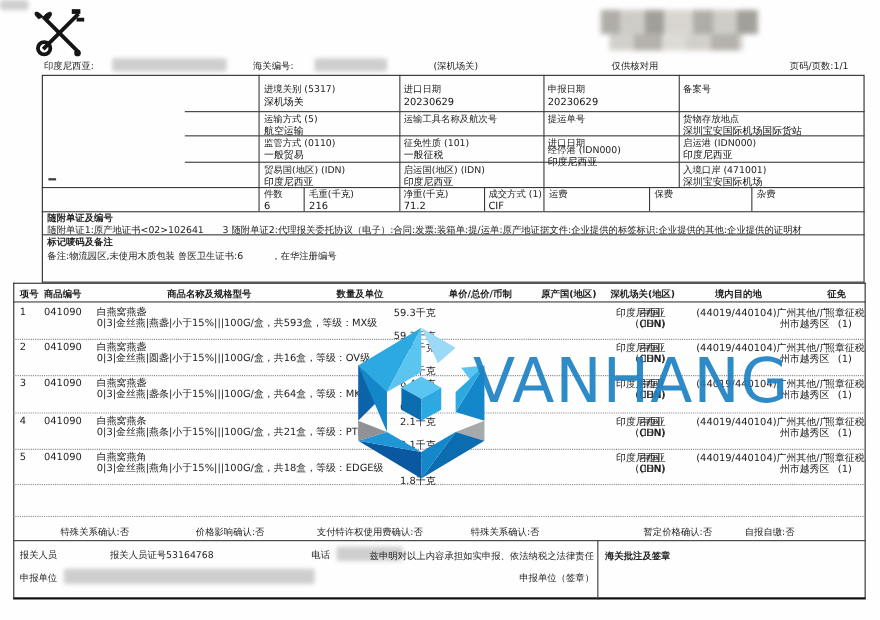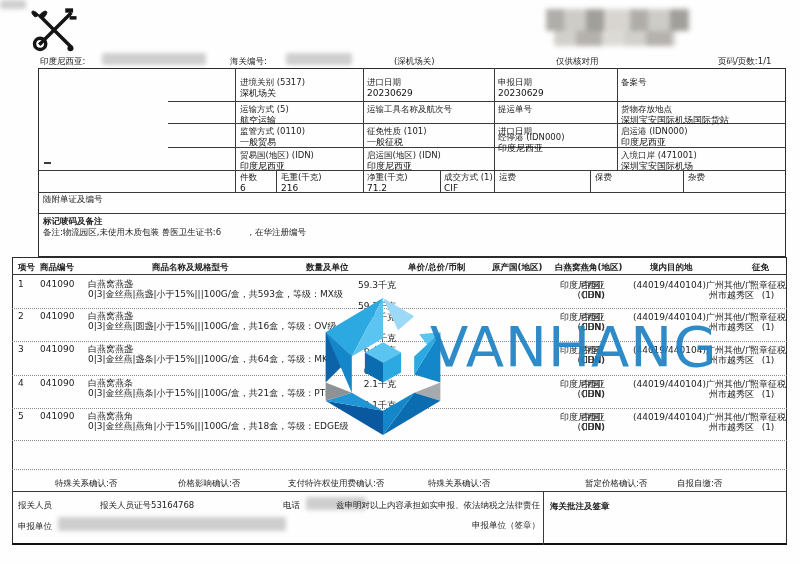--- a/index.html
+++ b/index.html
@@ -181,34 +181,35 @@
     </div>
   <div class="cell abs" style="left:595px;top:172px">
       <div class="lbl">保费</div>
       <div class="val"></div>
     </div>
   <div class="cell abs" style="left:688px;top:172px">
       <div class="lbl">杂费</div>
       <div class="val"></div>
     </div>
 
-  <div class="abs lbl" style="left:43px;top:194px;font-weight:normal">随附单证及编号</div>
+  <div class="abs lbl" style="left:43px;top:194px;font-weight:bold">随附单证及编号</div>
+  <div class="abs docline" style="left:43px;top:204px">随附单证1:原产地证书&lt;02&gt;102641　　3 随附单证2:代理报关委托协议（电子）:合同:发票:装箱单:提/运单:原产地证据文件:企业提供的标签标识:企业提供的其他:企业提供的证明材</div>
 
   <div class="abs lbl" style="left:43px;top:216px;font-weight:bold">标记唛码及备注</div>
   <div class="abs docline" style="left:43px;top:227px">备注:物流园区,未使用木质包装 兽医卫生证书:6　　　，在华注册编号</div>
 
   <div class="box-items"></div>
   <div>
     <span class="hdr" style="left:18px;top:262px">项号</span>
     <span class="hdr" style="left:40px;top:262px">商品编号</span>
     <span class="hdr" style="left:152px;top:262px">商品名称及规格型号</span>
     <span class="hdr" style="left:306px;top:262px">数量及单位</span>
     <span class="hdr" style="left:408px;top:262px">单价/总价/币制</span>
     <span class="hdr" style="left:492px;top:262px">原产国(地区)</span>
-    <span class="hdr" style="left:555px;top:262px">白燕窝燕角(地区)</span>
+    <span class="hdr" style="left:555px;top:262px">深机场关(地区)</span>
     <span class="hdr" style="left:650px;top:262px">境内目的地</span>
     <span class="hdr" style="left:752px;top:262px">征免</span>
   </div>
   <div class="hline" style="left:12px;top:274px;width:775px"></div>
   <div>
     <div class="dotline" style="left:12px;top:308px;width:775px"></div>
     <div class="dotline" style="left:12px;top:341px;width:775px"></div>
     <div class="dotline" style="left:12px;top:375px;width:775px"></div>
     <div class="dotline" style="left:12px;top:408px;width:775px"></div>
     <div class="dotline" style="left:12px;top:440px;width:775px"></div>
@@ -301,20 +302,24 @@
     <div class="c-dom" style="top:4px">(44019/440104)广州其他/广州市越秀区</div>
     <div class="c-tax twol" style="top:4px">
         <span>照章征税</span>
         <span>(1)</span>
       </div>
   </div>
   <div class="irow" style="top:408px;height:32px">
     <span class="ln" style="left:6px;top:4px">5</span>
     <span class="ln" style="left:28px;top:4px">041090</span>
     <div class="c-name" style="top:4px"><span>白燕窝燕角</span><br><span>0|3|金丝燕|燕角|小于15%|||100G/盒，共18盒，等级：EDGE级</span></div>
+    <div class="c-qty" style="top:4px">
+        <span>1.8千克</span>
+        <span>1.8千克</span>
+      </div>
     <div class="c-origin twol" style="top:4px">
         <span>印度尼西亚</span>
         <span>(IDN)</span>
       </div>
     <div class="c-dest twol" style="top:4px">
         <span>中国</span>
         <span>(CHN)</span>
       </div>
     <div class="c-dom" style="top:4px">(44019/440104)广州其他/广州市越秀区</div>
     <div class="c-tax twol" style="top:4px">

